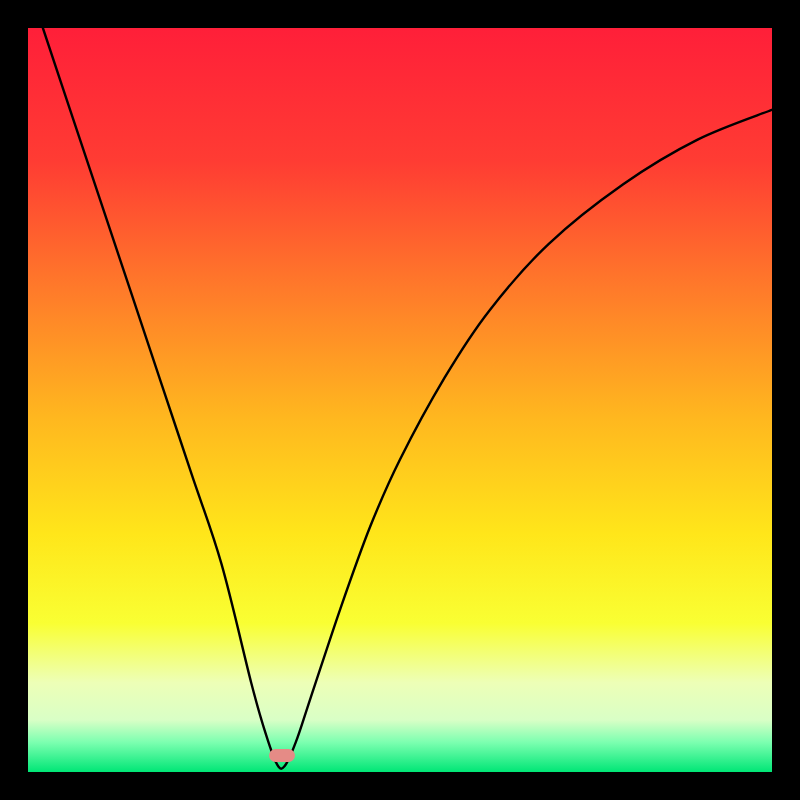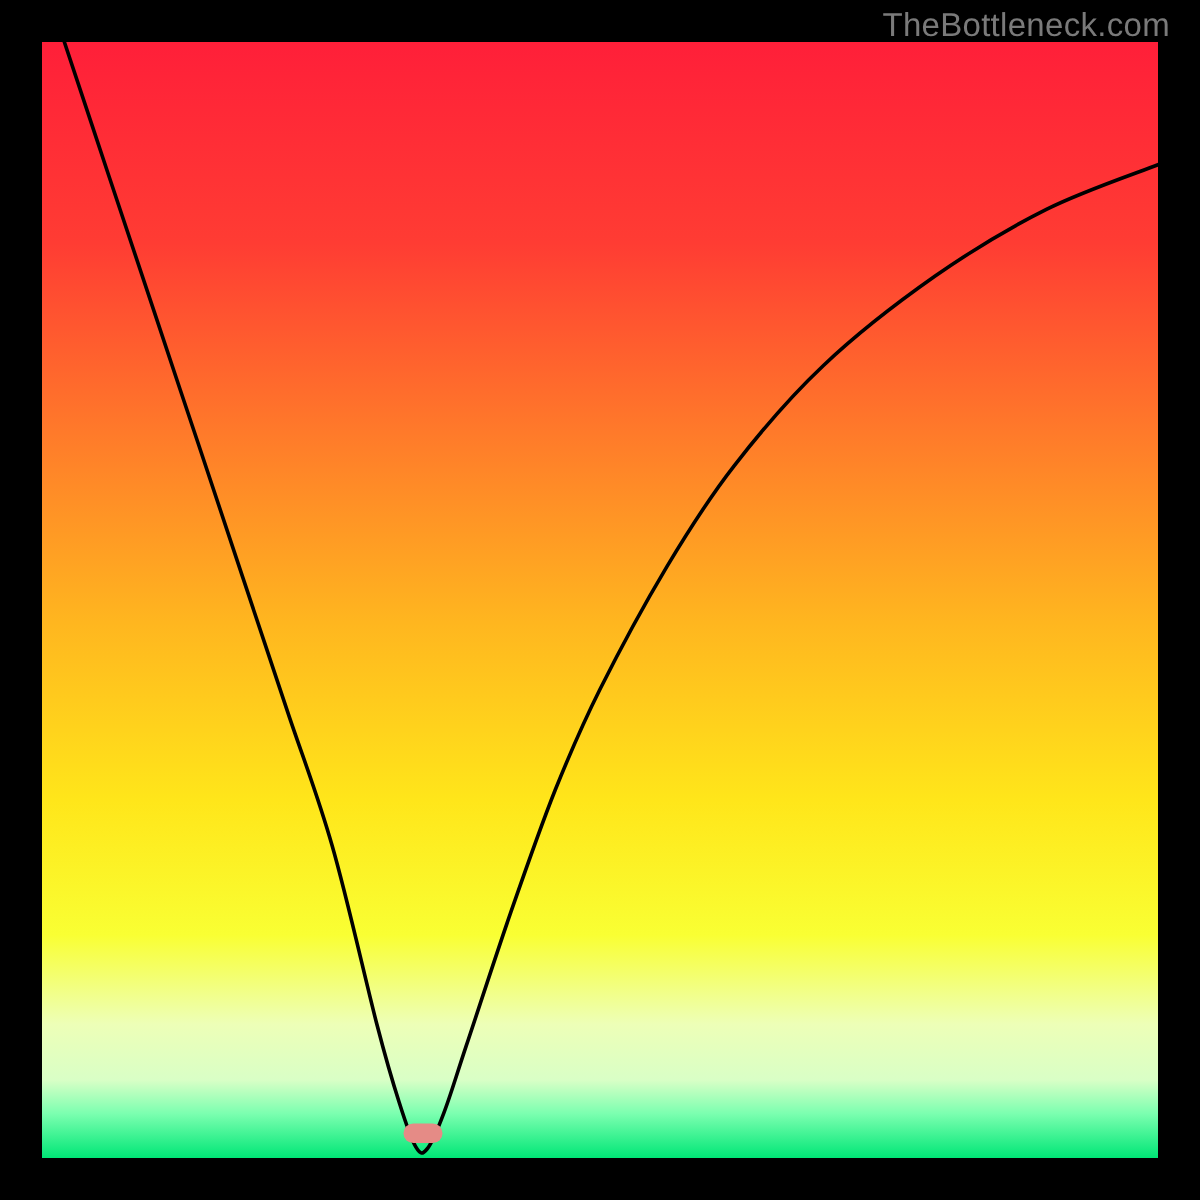--- a/index.html
+++ b/index.html
@@ -53,21 +53,20 @@
   .marker {
     position: absolute;
     border-radius: 7px;
   }
 </style>
 </head>
 <body>
 
 <div class="frame">
 
-  <div class="watermark">TheBottleneck.com</div>
 
   <div class="plot-area">
     <div class="gradient" id="bg-gradient" style="background: linear-gradient(rgb(255, 31, 57) 0%, rgb(255, 60, 51) 18%, rgb(255, 122, 42) 35%, rgb(255, 182, 31) 52%, rgb(255, 230, 26) 68%, rgb(249, 255, 51) 80%, rgb(237, 255, 183) 88%, rgb(217, 255, 198) 93%, rgb(124, 255, 176) 96%, rgb(0, 230, 118) 100%);"></div>
 
     <svg class="curve-svg" viewBox="0 0 744 744" preserveAspectRatio="none">
       <path id="curve-path" class="curve-path" d="M 14.9 0.0 C 19.8 14.9, 34.7 59.5, 44.6 89.3 C 54.6 119.0, 64.5 148.8, 74.4 178.6 C 84.3 208.3, 94.2 238.1, 104.2 267.8 C 114.1 297.6, 124.0 327.4, 133.9 357.1 C 143.8 386.9, 153.8 416.6, 163.7 446.4 C 173.6 476.2, 183.5 501.0, 193.4 535.7 C 203.4 570.4, 215.8 626.2, 223.2 654.7 C 230.6 683.2, 233.7 693.2, 238.1 706.8 C 242.4 720.4, 246.1 731.4, 249.2 736.6 C 252.3 741.8, 253.6 741.8, 256.7 738.0 C 259.8 734.3, 263.5 725.6, 267.8 714.2 C 272.2 702.8, 275.3 691.9, 282.7 669.6 C 290.2 647.3, 302.6 608.8, 312.5 580.3 C 322.4 551.8, 332.3 523.3, 342.2 498.5 C 352.2 473.7, 359.6 456.3, 372.0 431.5 C 384.4 406.7, 401.8 374.5, 416.6 349.7 C 431.5 324.9, 443.9 305.0, 461.3 282.7 C 478.6 260.4, 498.5 236.8, 520.8 215.8 C 543.1 194.7, 570.4 173.6, 595.2 156.2 C 620.0 138.9, 644.8 124.0, 669.6 111.6 C 694.4 99.2, 731.6 86.8, 744.0 81.8"></path>
     </svg>
 
     <div class="marker" id="min-marker" style="width: 26px; height: 13px; background: rgb(229, 139, 134); left: 241.448px; top: 721.132px;"></div>
   </div>

